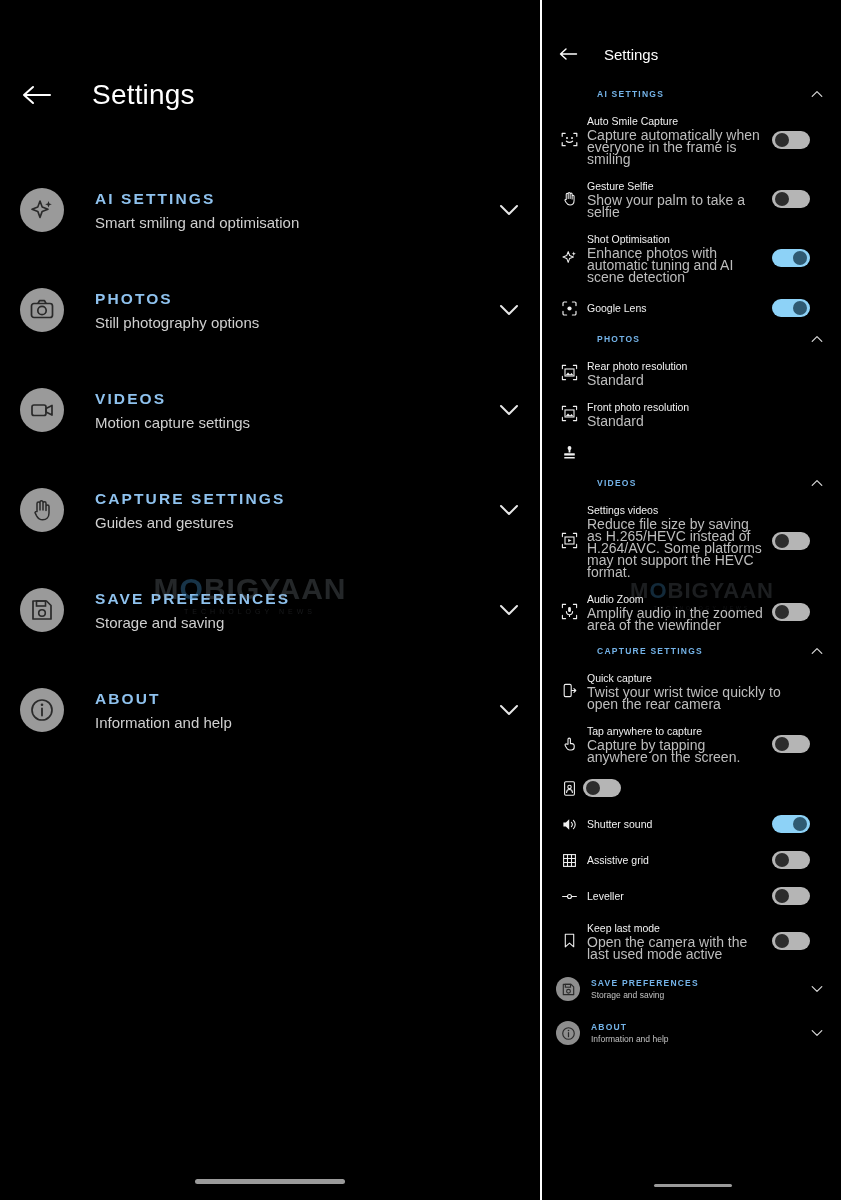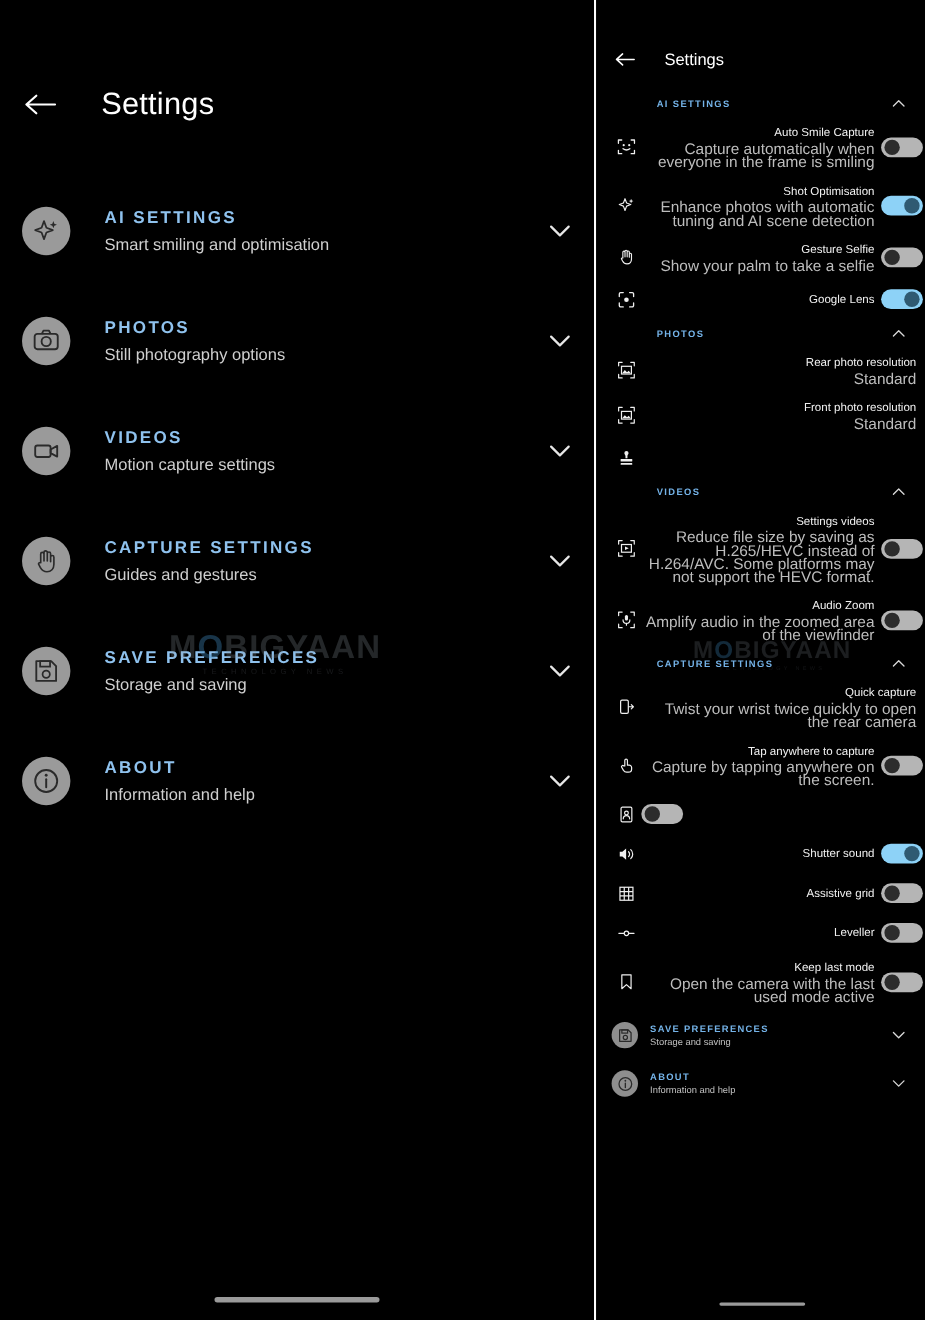--- a/index.html
+++ b/index.html
@@ -66,24 +66,23 @@
     height: 26px;
     cursor: pointer;
   }
   .sec-head .t {
     font-size: 8.5px; font-weight: 700; letter-spacing: 1.25px; color: #74b3e8;
   }
   .sec-head .c { width: 13px; height: 13px; display:flex; align-items:center; justify-content:center;}
 
   .r-row {
     display: flex; align-items: center;
-    padding: 7px 2px 7px 14px;
+    padding: 7px 31px 7px 14px;
     min-height: 30px;
     cursor: pointer;
-    text-align: right;
   }
   .r-ico {
     width: 27px; flex: 0 0 27px; height: 22px;
     display: flex; align-items: center; justify-content: center;
   }
   .r-txt { flex: 1 1 auto; padding-left: 4px; padding-right: 6px; }
   .r-name { font-size: 10.5px; color: #f1f1f1; line-height: 14px; }
   .r-desc { font-size: 14px; color: #bdbdbd; line-height: 12px; margin-top: 1px; }
   .r-val  { font-size: 14px; color: #bdbdbd; line-height: 12px; margin-top: 1px; }
 
@@ -327,44 +326,44 @@
           <div class="r-desc">Capture automatically when everyone in the frame is smiling</div>
         </div>
         <div class="tgl off">
             <span class="knob"></span>
           </div>
       </div>
 
       <div class="r-row">
         <div class="r-ico">
           <svg width="17" height="17" viewBox="0 0 26 26">
+            <path d="M8 14.5 V6.6 a1.5 1.5 0 0 1 3 0 V13 V5.3 a1.5 1.5 0 0 1 3 0 V13 V6.3 a1.5 1.5 0 0 1 3 0 V13.6 V9.5 a1.5 1.5 0 0 1 3 0 V16 c0 4.2-2.6 6.8-6.3 6.8 -3.3 0-4.8-1.6-6.1-4 L6 15.6 a1.5 1.5 0 0 1 2-1.1 Z" fill="none" stroke="#efefef" stroke-width="1.6" stroke-linejoin="round"></path>
+          </svg>
+        </div>
+        <div class="r-txt">
+          <div class="r-name">Gesture Selfie</div>
+          <div class="r-desc">Show your palm to take a selfie</div>
+        </div>
+        <div class="tgl off">
+            <span class="knob"></span>
+          </div>
+      </div>
+
+      <div class="r-row">
+        <div class="r-ico">
+          <svg width="17" height="17" viewBox="0 0 26 26">
             <path d="M11 4 L13.2 10 L19 12.2 L13.2 14.4 L11 20.4 L8.8 14.4 L3 12.2 L8.8 10 Z" fill="none" stroke="#efefef" stroke-width="1.6" stroke-linejoin="round"></path>
             <path d="M19.5 4 L20.4 6.4 L22.8 7.3 L20.4 8.2 L19.5 10.6 L18.6 8.2 L16.2 7.3 L18.6 6.4 Z" fill="#efefef"></path>
           </svg>
         </div>
         <div class="r-txt">
           <div class="r-name">Shot Optimisation</div>
           <div class="r-desc">Enhance photos with automatic tuning and AI scene detection</div>
         </div>
         <div class="tgl on">
-            <span class="knob"></span>
-          </div>
-      </div>
-
-      <div class="r-row">
-        <div class="r-ico">
-          <svg width="17" height="17" viewBox="0 0 26 26">
-            <path d="M8 14.5 V6.6 a1.5 1.5 0 0 1 3 0 V13 V5.3 a1.5 1.5 0 0 1 3 0 V13 V6.3 a1.5 1.5 0 0 1 3 0 V13.6 V9.5 a1.5 1.5 0 0 1 3 0 V16 c0 4.2-2.6 6.8-6.3 6.8 -3.3 0-4.8-1.6-6.1-4 L6 15.6 a1.5 1.5 0 0 1 2-1.1 Z" fill="none" stroke="#efefef" stroke-width="1.6" stroke-linejoin="round"></path>
-          </svg>
-        </div>
-        <div class="r-txt">
-          <div class="r-name">Gesture Selfie</div>
-          <div class="r-desc">Show your palm to take a selfie</div>
-        </div>
-        <div class="tgl off">
             <span class="knob"></span>
           </div>
       </div>
 
       <div class="r-row">
         <div class="r-ico">
           <svg width="17" height="17" viewBox="0 0 17 17">
             <circle cx="8.5" cy="8.5" r="2.1" fill="#efefef"></circle>
             <path d="M2 5.6 V3.2 A1.2 1.2 0 0 1 3.2 2 H5.6" stroke="#efefef" stroke-width="1.2" fill="none" stroke-linecap="round"></path>
             <path d="M11.4 2 H13.8 A1.2 1.2 0 0 1 15 3.2 V5.6" stroke="#efefef" stroke-width="1.2" fill="none" stroke-linecap="round"></path>

